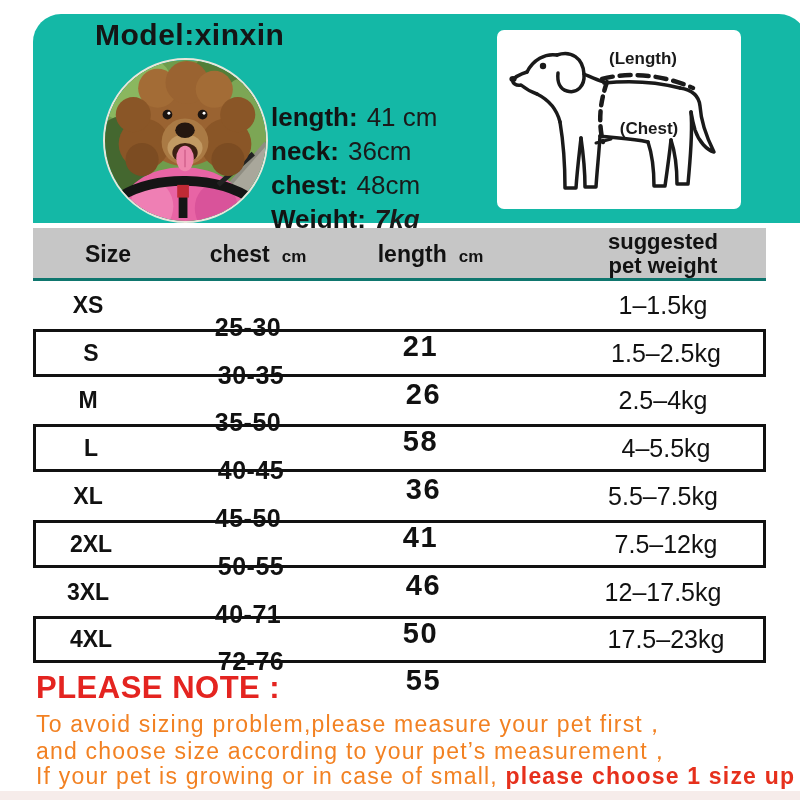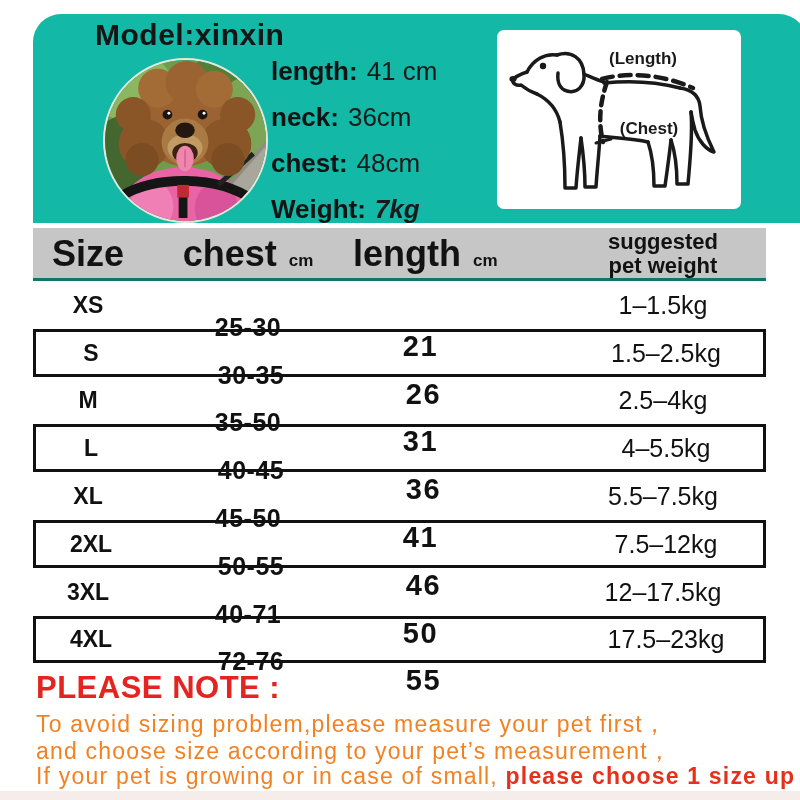--- a/index.html
+++ b/index.html
@@ -15,45 +15,45 @@
   .model-title{
     position:absolute;left:62px;top:4px;
     font-size:30px;font-weight:700;letter-spacing:.5px;color:#151515;
   }
   .photo{
     position:absolute;left:70px;top:44px;width:165px;height:165px;border-radius:50%;
     overflow:hidden;border:2px solid #e8e6da;box-sizing:border-box;
   }
   .photo svg{display:block;}
   .measurements{
-    position:absolute;left:238px;top:42px;display:flex;flex-direction:column;gap:19px;
+    position:absolute;left:238px;top:42px;display:flex;flex-direction:column;gap:7px;
   }
   .m-row{display:flex;align-items:baseline;gap:9px;height:27px;}
   .m-label{font-size:26px;font-weight:700;color:#131313;}
-  .m-value{font-size:26px;font-weight:500;color:#1a1a1a;}
+  .m-value{font-size:26px;font-weight:500;color:#1a1a1a;margin-top:46px;}
   .m-value.italic{font-style:italic;font-weight:600;}
   .diagram{
     position:absolute;left:464px;top:16px;width:244px;height:179px;
     background:#ffffff;border-radius:7px;
   }
   
   .thead{
     position:absolute;left:33px;top:228px;width:733px;height:52px;background:#c6c6c6;
   }
   .tbody{
     position:absolute;left:33px;top:278px;width:733px;border-top:3px solid #0f766e;
   }
   .trow{position:relative;height:47.8px;box-sizing:border-box;}
   .trow.boxed{border:3px solid #111;}
   .cell{position:absolute;top:50%;transform:translateY(-50%);text-align:center;white-space:nowrap;}
   .c1{left:0;width:110px;}
   .c2{left:110px;width:210px;}
   .c3{left:320px;width:135px;}
   .c4{left:527px;width:206px;}
-  .h-big{font-size:36px;font-weight:700;color:#121212;}
+  .h-big{font-size:23px;font-weight:700;color:#121212;padding-left:20px;}
   .h-unit{font-size:17px;font-weight:700;color:#121212;margin-left:12px;}
   .h-weight{font-size:22px;font-weight:700;line-height:24px;color:#121212;}
   .v-size{font-size:23px;font-weight:700;}
   .v-chest{font-size:25px;font-weight:700;letter-spacing:.5px;margin-top:22px;}
   .v-length{font-size:29px;font-weight:800;letter-spacing:1.5px;margin-top:41px;}
   .v-weight{font-size:25px;font-weight:500;}
   
   .note-heading{
     position:absolute;left:36px;top:670px;
     font-size:31px;font-weight:800;letter-spacing:.5px;color:#e42420;
@@ -198,21 +198,21 @@
     </div>
     <div class="trow boxed">
       <div class="cell c1 v-size">S</div>
       <div class="cell c2 v-chest">30-35</div>
       <div class="cell c3 v-length">26</div>
       <div class="cell c4 v-weight">1.5–2.5kg</div>
     </div>
     <div class="trow">
       <div class="cell c1 v-size">M</div>
       <div class="cell c2 v-chest">35-50</div>
-      <div class="cell c3 v-length">31</div>
+      <div class="cell c3 v-length">58</div>
       <div class="cell c4 v-weight">2.5–4kg</div>
     </div>
     <div class="trow boxed">
       <div class="cell c1 v-size">L</div>
       <div class="cell c2 v-chest">40-45</div>
       <div class="cell c3 v-length">36</div>
       <div class="cell c4 v-weight">4–5.5kg</div>
     </div>
     <div class="trow">
       <div class="cell c1 v-size">XL</div>

